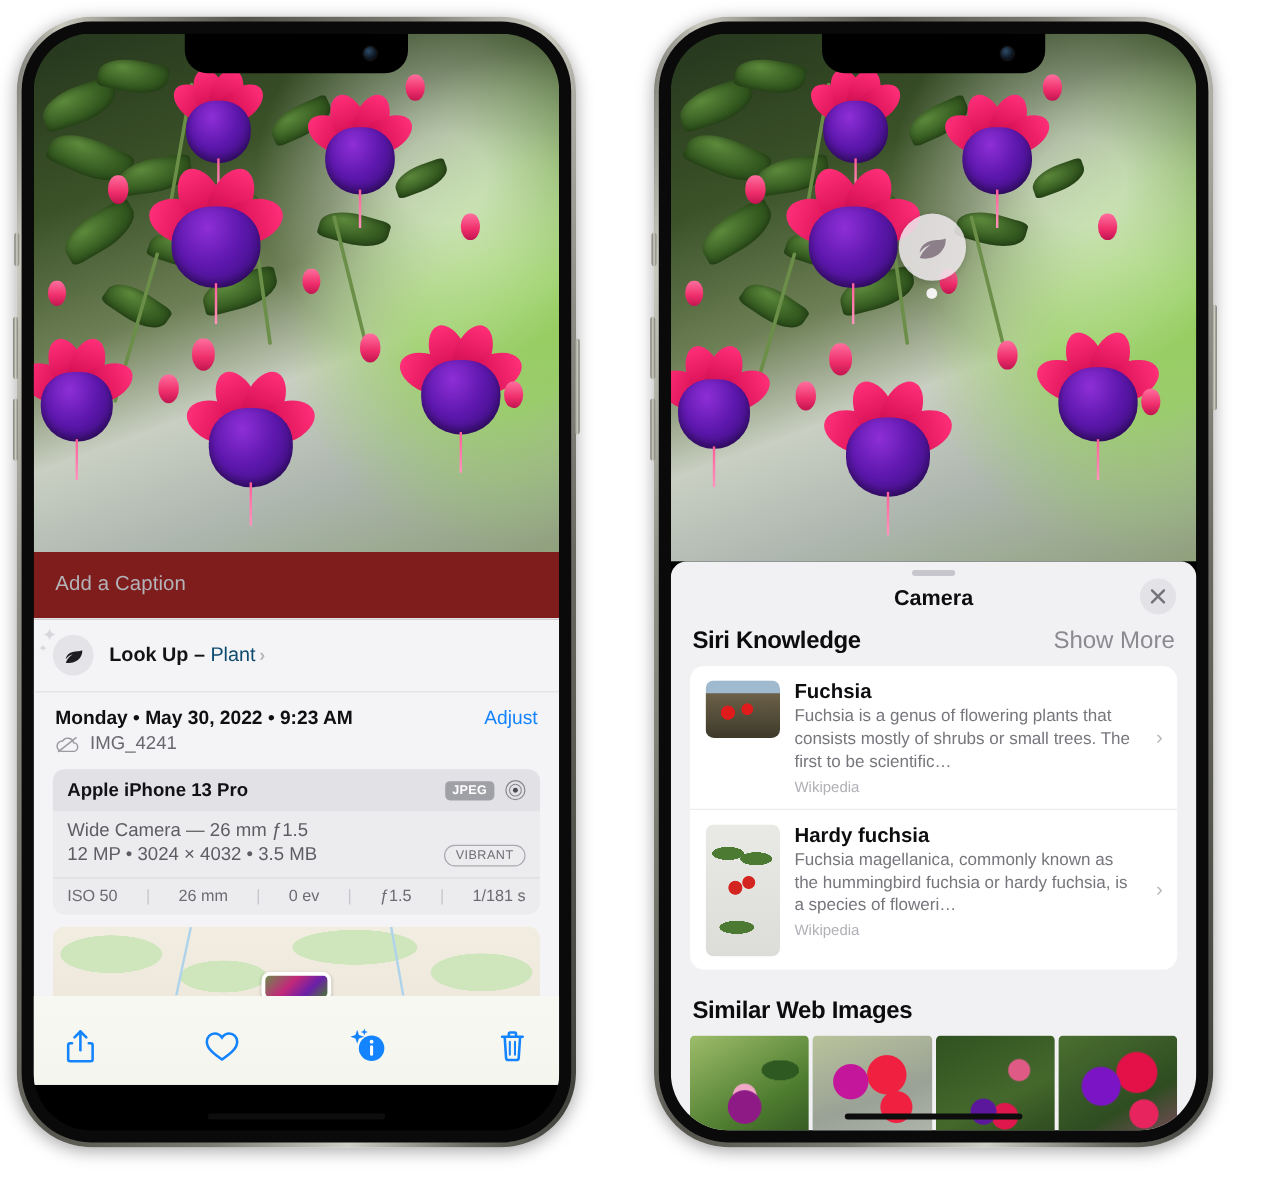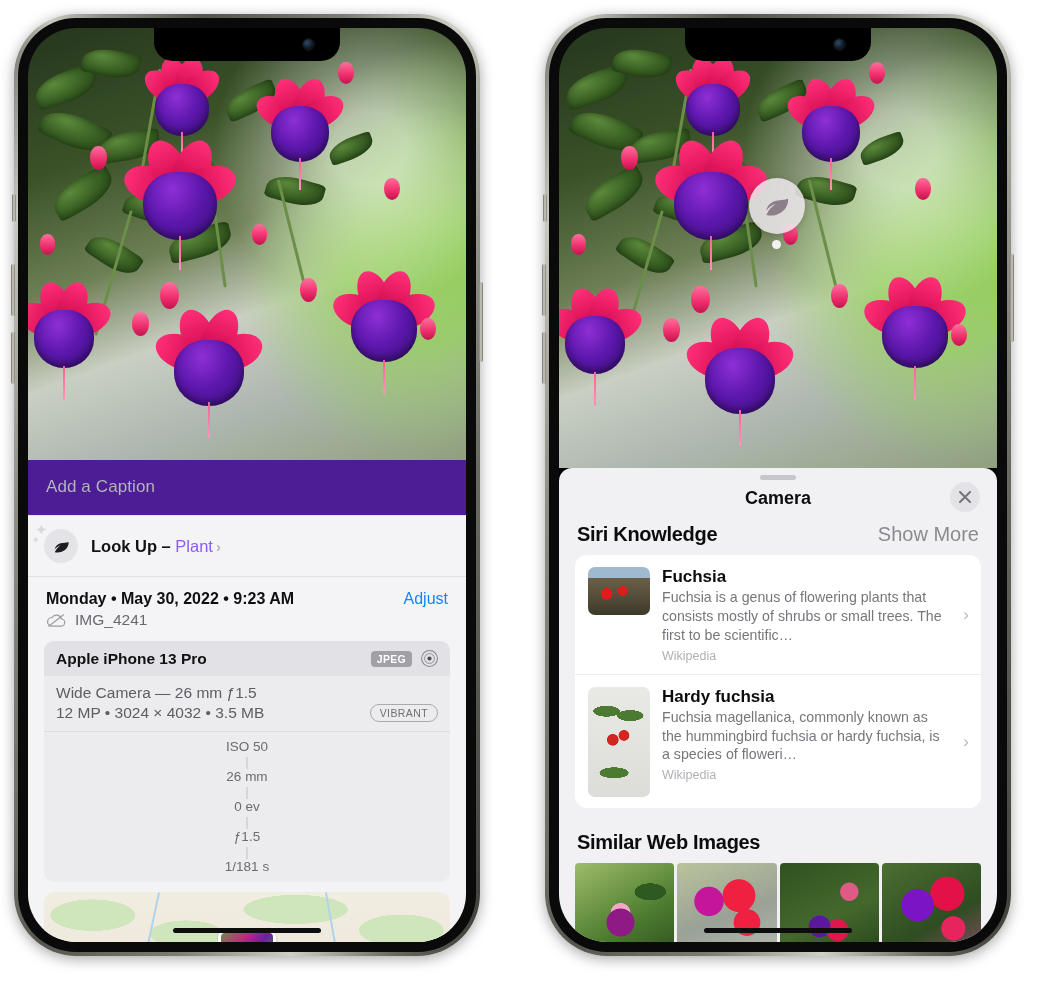--- a/index.html
+++ b/index.html
@@ -86,21 +86,21 @@
     position: absolute; border-radius: 48% 48% 52% 52%;
     background: linear-gradient(180deg,#ff6f9e 0%,#ee2d6b 60%,#c21550 100%);
   }
   .stem { position: absolute; background: #6b8f48; border-radius: 2px; }
 
   
   .sheet { position: absolute; left: 0; right: 0; bottom: 0; z-index: 30; }
 
   
   .caption-row {
-    background: #4c1d95; padding: 17px 18px 18px 18px;
+    background: #7f1d1d; padding: 17px 18px 18px 18px;
     border-bottom: 1px solid #e3e3e6;
   }
   .caption-row .ph { font-size: 17px; color: #b3b3b8; letter-spacing: .1px; }
 
   .info-body { background: #f4f4f7; }
   .lookup-row {
     display: flex; align-items: center; gap: 13px;
     padding: 13px 18px 13px 16px;
     border-bottom: 1px solid #e0e0e4;
     position: relative;
@@ -108,21 +108,21 @@
   .lookup-badge {
     position: relative; width: 34px; height: 34px; border-radius: 50%;
     background: #e4e4e8; display: flex; align-items: center; justify-content: center;
     flex: 0 0 34px;
   }
   .sparkle {
     position: absolute; left: -9px; top: -7px; color: #d7d7dc; font-size: 15px; line-height: 1;
   }
   .sparkle.small { left: -12px; top: 7px; font-size: 9px; }
   .lookup-text { font-size: 16.5px; font-weight: 700; color: #131315; }
-  .lookup-text .sub { font-weight: 400; color: #8b5cf6; }
+  .lookup-text .sub { font-weight: 400; color: #0c4a6e; }
   .chev { color: #b6b6bb; font-size: 15px; margin-left: 3px; }
 
   .meta-row {
     display: flex; justify-content: space-between; align-items: baseline;
     padding: 13px 18px 0 18px;
   }
   .meta-date { font-size: 16px; font-weight: 700; color: #0f0f11; }
   .adjust { font-size: 16px; color: #1383fe; }
   .file-row { display: flex; align-items: center; gap: 8px; padding: 3px 18px 12px 18px; }
   .file-name { font-size: 15.5px; color: #68686e; }
@@ -147,21 +147,21 @@
     display: flex; justify-content: space-between; align-items: center;
     font-size: 15.5px; color: #5d5d64; margin-top: 2px;
   }
   .chip-vibrant {
     font-size: 10.5px; color: #6f6f76; border: 1px solid #a9a9b0;
     border-radius: 9px; padding: 2px 9px; letter-spacing: .4px;
   }
   .exif-stats {
     display: flex; align-items: center; justify-content: space-between;
     border-top: 1px solid #dcdce1; padding: 7px 12px 8px 12px;
-    font-size: 13.5px; color: #6b6b72; flex-direction: column;
+    font-size: 13.5px; color: #6b6b72;
   }
   .exif-stats .sep { color: #c6c6cc; }
 
   .map-thumb { height: 58px; margin: 0 16px; border-radius: 10px 10px 0 0; overflow: hidden; position: relative; }
   .map-thumb .mapbg {
     position: absolute; inset: 0;
     background:
       radial-gradient(ellipse 70px 26px at 12% 40%, #cfe6bd 0 60%, rgba(0,0,0,0) 61%),
       radial-gradient(ellipse 60px 22px at 35% 72%, #cfe6bd 0 60%, rgba(0,0,0,0) 61%),
       radial-gradient(ellipse 86px 24px at 62% 30%, #cfe6bd 0 60%, rgba(0,0,0,0) 61%),

